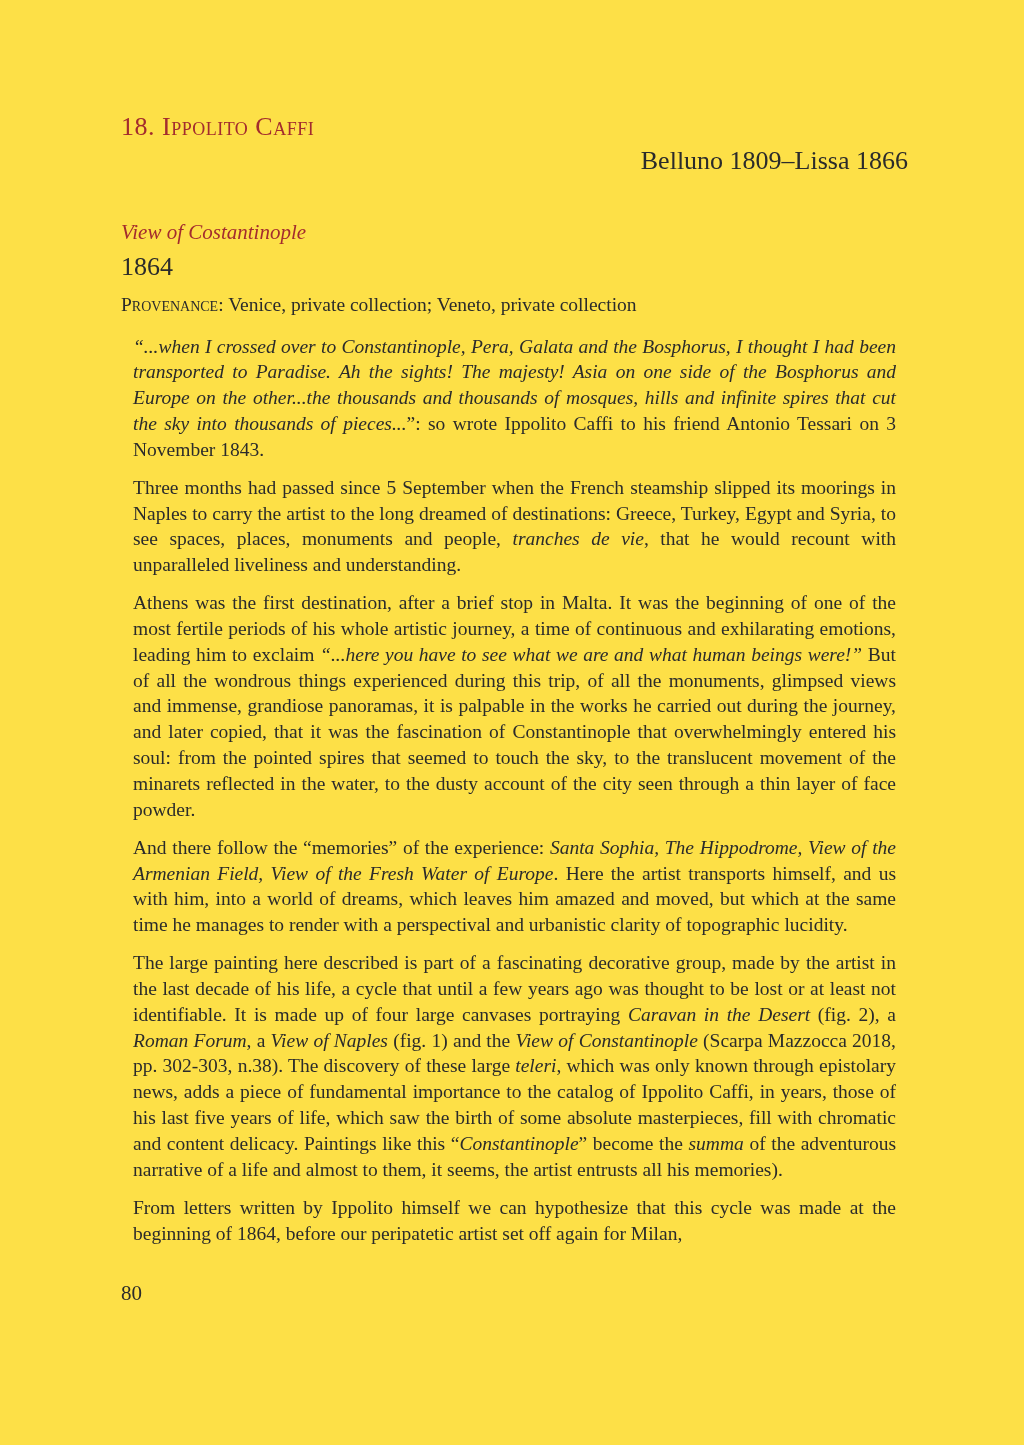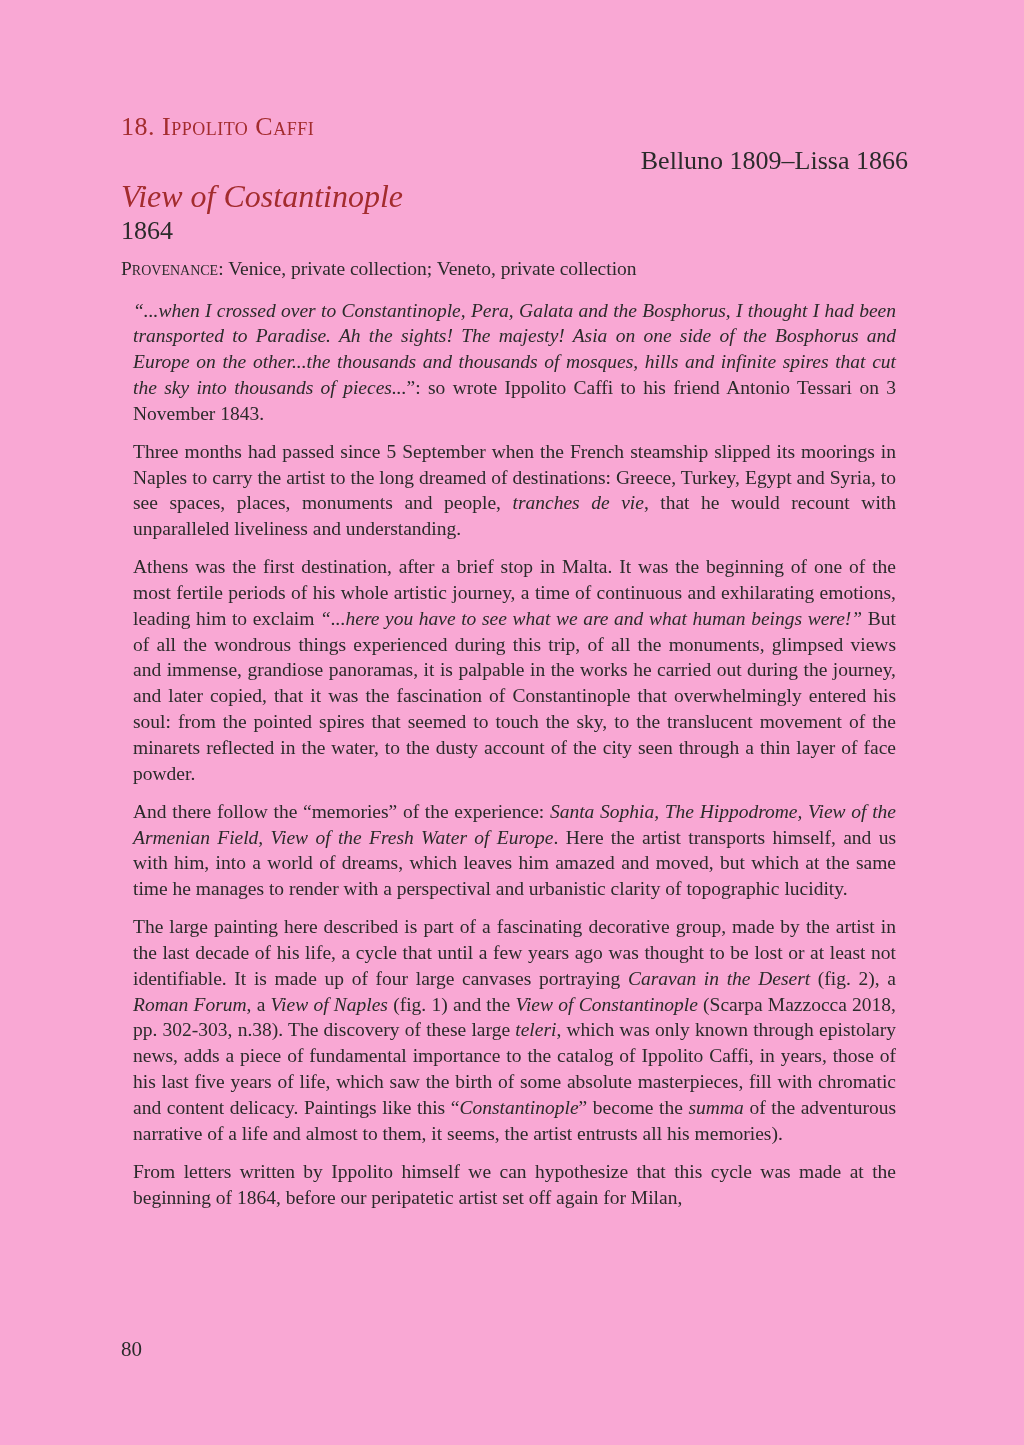--- a/index.html
+++ b/index.html
@@ -1,20 +1,20 @@
 <!DOCTYPE html>
 <html style="--accent: #a32c2e; --text: #2b2b2b;"><head>
 <meta charset="utf-8">
 <style>
   html, body { margin: 0; padding: 0; background: #ffffff; }
   .page {
     position: relative;
     width: 1024px;
     height: 1445px;
-    background: #f9a8d4;
+    background: #fde047;
     overflow: hidden;
     font-family: "Liberation Serif", "DejaVu Serif", serif;
     color: var(--text, #2b2b2b);
     text-decoration: underline;
   }
   .content {
     position: absolute;
     left: 121px;
     top: 110px;
     width: 787px;
@@ -25,23 +25,24 @@
     font-size: 26px;
     line-height: 34px;
     letter-spacing: 0.5px;
   }
   .dates {
     font-size: 26px;
     line-height: 34px;
     text-align: right;
   }
   .work-title {
+    margin-top: 36px;
     color: var(--accent, #a32c2e);
     font-style: italic;
-    font-size: 32px;
+    font-size: 21px;
     line-height: 36px;
   }
   .work-year {
     font-size: 26px;
     line-height: 34px;
   }
   .meta {
     margin-top: 9px;
     font-size: 19.5px;
     line-height: 23.5px;
@@ -51,21 +52,21 @@
     margin-top: 17px;
     font-size: 19.5px;
     line-height: 25.85px;
     text-align: justify;
   }
   .bodytext p { margin: 12px; padding: 0; }
   .it { font-style: italic; }
   .page-number {
     position: absolute;
     left: 121px;
-    top: 1336px;
+    top: 1280px;
     font-size: 21px;
     line-height: 26px;
   }
 </style>
 </head>
 <body>
 
 <div class="page">
   <div class="content">
 

